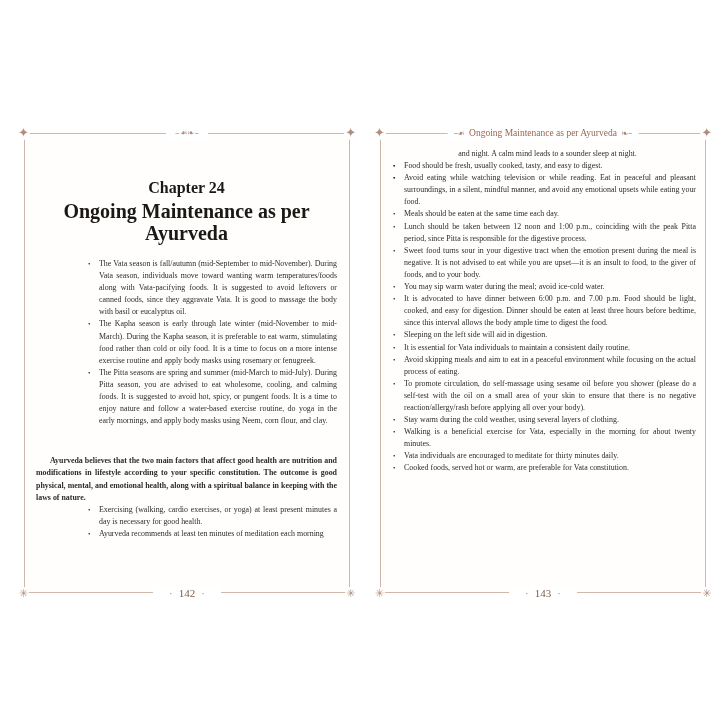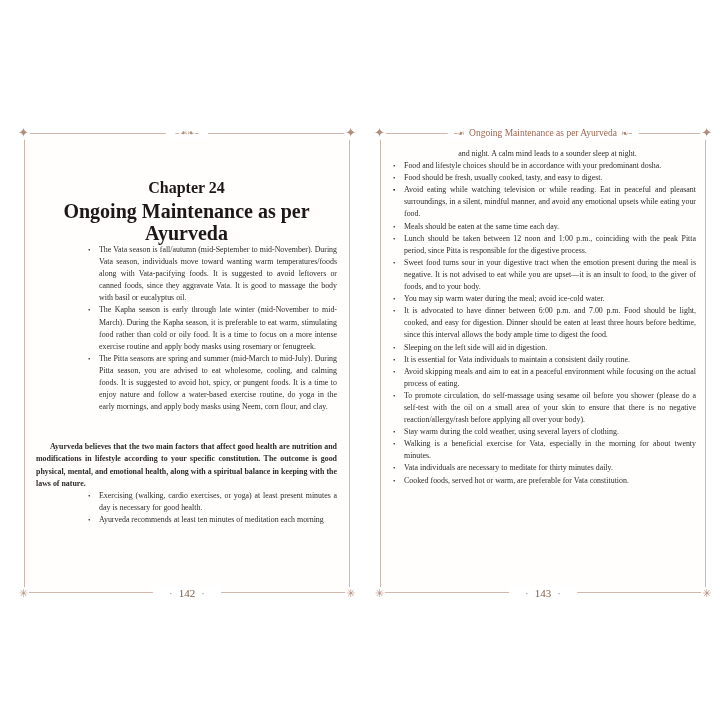--- a/index.html
+++ b/index.html
@@ -48,21 +48,21 @@
   }
   .folio .dot{margin:0 6px;color:#a88b79;}
 
   .content{
     position:absolute;inset:1px;overflow:hidden;
     font-size:7.9px;line-height:12.1px;text-align:justify;
   }
   .page.left  .content{padding:0 12px 0 11px;}
   .page.right .content{padding:14px 9px 0 12px;}
 
-  .chapter-head{text-align:center;margin-top:45px;margin-bottom:0;color:#1b1815;}
+  .chapter-head{text-align:center;margin-top:45px;margin-bottom:14px;color:#1b1815;}
   .chapter-label{font-weight:bold;font-size:16px;line-height:18px;}
   .chapter-title{font-weight:bold;font-size:20px;line-height:22px;margin:3px 16px 0;}
 
   p{margin:0;}
   .indent{text-indent:14px;}
   .gap-above{margin-top:28px;font-weight:bold;}
 
   ul{list-style:none;margin:0;padding:0;}
   li{position:relative;padding-left:11px;}
   .li-bullet{position:absolute;left:0;top:0;font-size:7px;}
@@ -129,40 +129,40 @@
     <span class="corner star c-tr">✦</span>
     <span class="corner snow c-bl">✳</span>
     <span class="corner snow c-br">✳</span>
 
     <div class="running-header"><span class="rh-orn">–</span><span class="rh-orn flip">❧</span><span class="rh-text">Ongoing Maintenance as per Ayurveda</span><span class="rh-orn">❧</span><span class="rh-orn">–</span></div>
 
     <div class="content">
       <p class="cont-line">and night. A calm mind leads to a sounder sleep at night.</p>
 
       <ul>
-        <li><span class="li-bullet">•</span><span>Food and lifestyle choices should be in accordance with your predominant dosha.</span></li>
+        <li><span class="li-bullet">•</span></li>
         <li><span class="li-bullet">•</span><span>Food should be fresh, usually cooked, tasty, and easy to digest.</span></li>
         <li><span class="li-bullet">•</span></li>
         <li><span class="li-bullet">•</span><span>Avoid eating while watching television or while reading. Eat in peaceful and pleasant surroundings, in a silent, mindful manner, and avoid any emotional upsets while eating your food.</span></li>
         <li><span class="li-bullet">•</span><span>Meals should be eaten at the same time each day.</span></li>
         <li><span class="li-bullet">•</span><span>Lunch should be taken between 12 noon and 1:00 p.m., coinciding with the peak Pitta period, since Pitta is responsible for the digestive process.</span></li>
         <li><span class="li-bullet">•</span><span>Sweet food turns sour in your digestive tract when the emotion present during the meal is negative. It is not advised to eat while you are upset—it is an insult to food, to the giver of foods, and to your body.</span></li>
         <li><span class="li-bullet">•</span><span>You may sip warm water during the meal; avoid ice-cold water.</span></li>
         <li><span class="li-bullet">•</span><span>It is advocated to have dinner between 6:00 p.m. and 7.00 p.m. Food should be light, cooked, and easy for digestion. Dinner should be eaten at least three hours before bedtime, since this interval allows the body ample time to digest the food.</span></li>
         <li><span class="li-bullet">•</span><span>Sleeping on the left side will aid in digestion.</span></li>
       </ul>
 
 
       <ul>
         <li><span class="li-bullet">•</span><span><span>It is essential for Vata individuals to maintain a consistent daily routine.</span><span class="it"></span></span></li>
         <li><span class="li-bullet">•</span><span><span>Avoid skipping meals and aim to eat in a peaceful environment while focusing on the actual process of eating.</span><span class="it"></span></span></li>
         <li><span class="li-bullet">•</span><span><span>To promote circulation, do self-massage using sesame oil before you shower </span><span class="it">(please do a self-test with the oil on a small area of your skin to ensure that there is no negative reaction/allergy/rash before applying all over your body).</span></span></li>
         <li><span class="li-bullet">•</span><span><span>Stay warm during the cold weather, using several layers of clothing.</span><span class="it"></span></span></li>
         <li><span class="li-bullet">•</span><span><span>Walking is a beneficial exercise for Vata, especially in the morning for about twenty minutes.</span><span class="it"></span></span></li>
-        <li><span class="li-bullet">•</span><span><span>Vata individuals are necessary to meditate for thirty minutes daily.</span><span class="it"></span></span></li>
+        <li><span class="li-bullet">•</span><span><span>Vata individuals are encouraged to meditate for thirty minutes daily.</span><span class="it"></span></span></li>
         <li><span class="li-bullet">•</span><span><span>Cooked foods, served hot or warm, are preferable for Vata constitution.</span><span class="it"></span></span></li>
       </ul>
     </div>
 
     <div class="folio"><span class="dot">·</span><span>143</span><span class="dot">·</span></div>
   </section>
 
 </div>
 
 </body></html>

